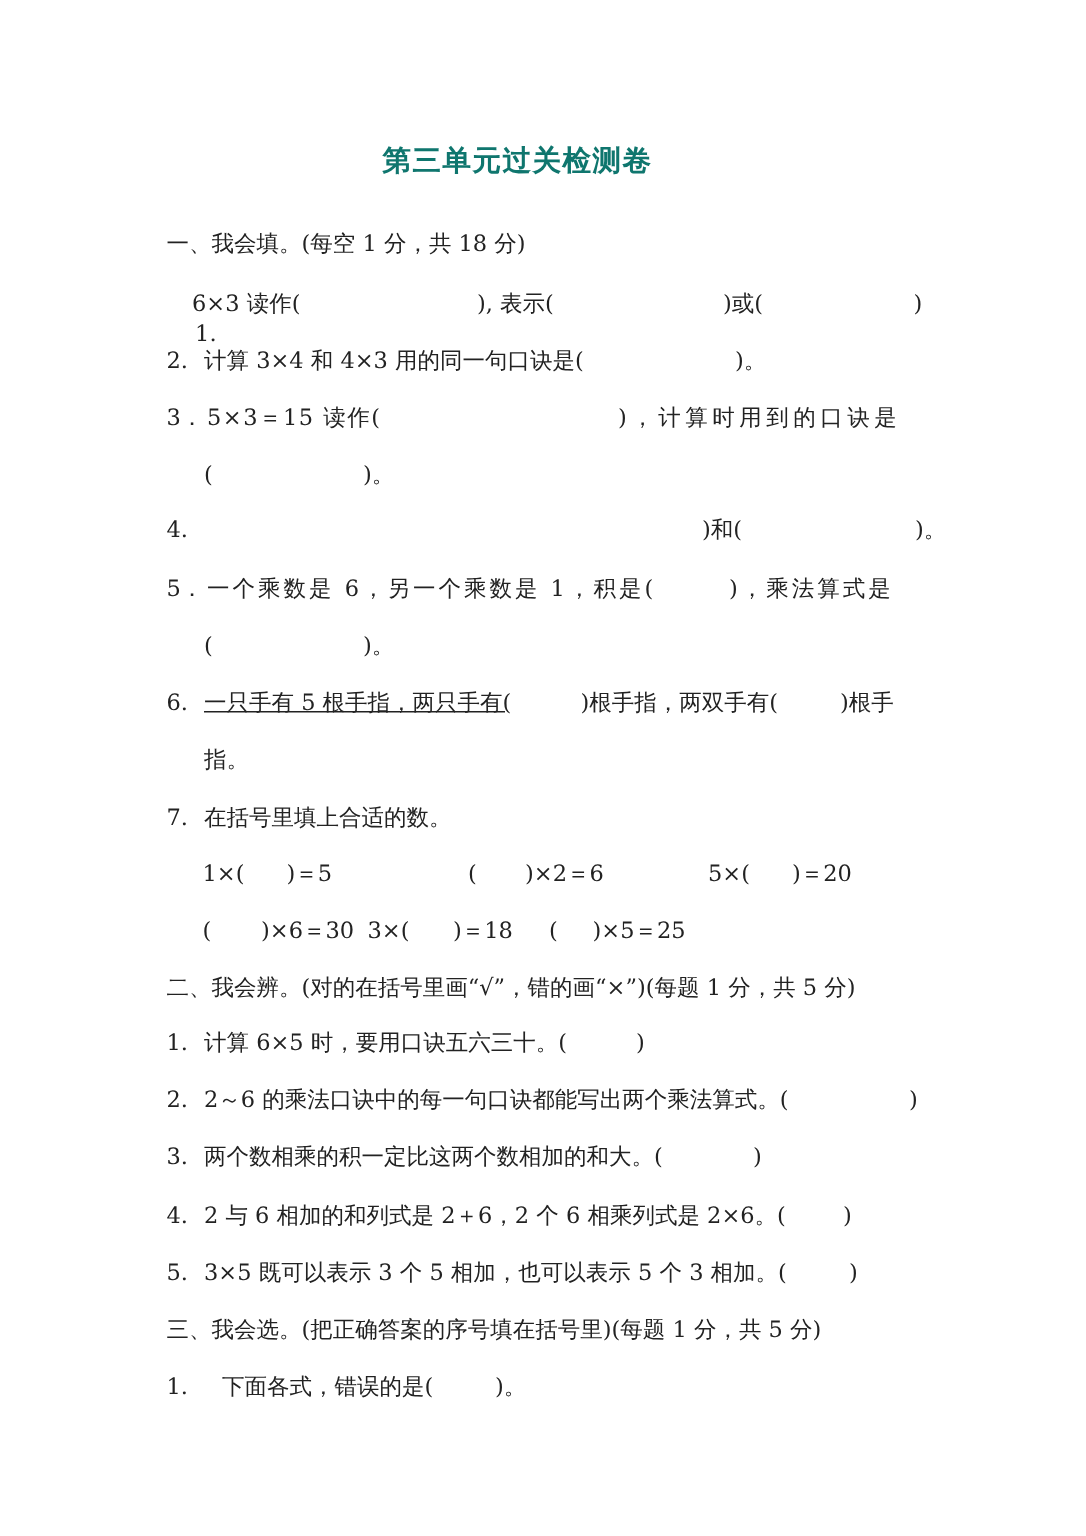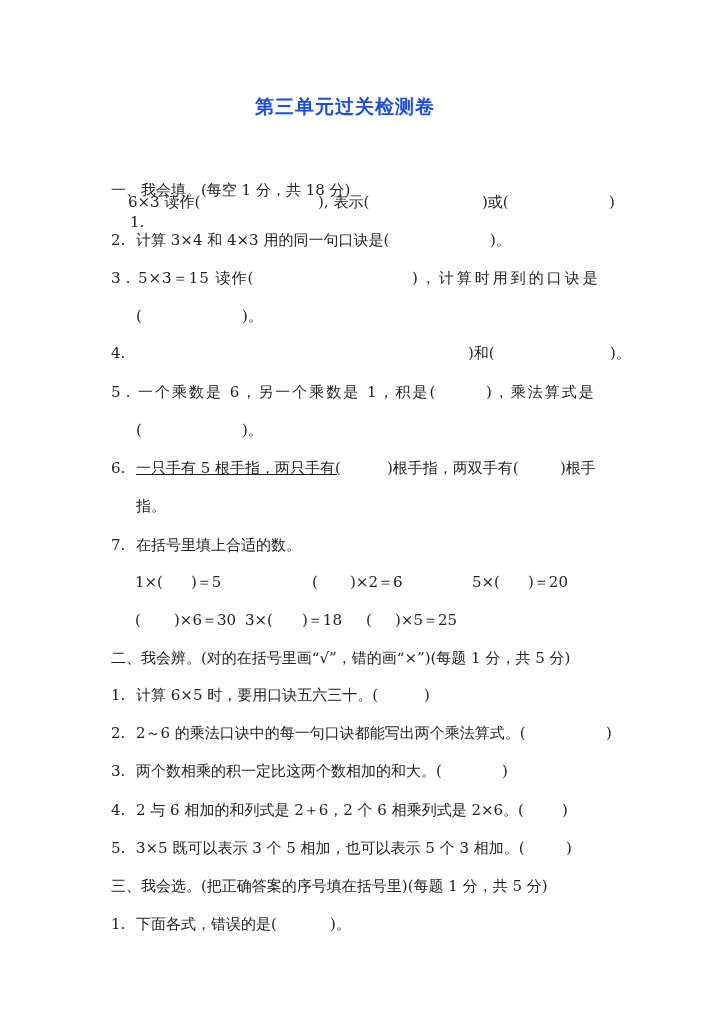--- a/index.html
+++ b/index.html
@@ -1,32 +1,32 @@
 <!DOCTYPE html>
 <html><head>
 <meta charset="utf-8">
 <style>
   html, body { margin: 0; padding: 0; background: #ffffff; }
   body { width: 724px; height: 1024px; position: relative; overflow: hidden;
          font-family: "DejaVu Serif", "Liberation Serif", serif; color: #1a1a1a; }
   .page { position: absolute; left: 0; top: 0; width: 724px; height: 1024px; background: #fff; }
   .title { position: absolute; top: 94px; left: 0; width: 690px; text-align: center;
            font-family: Liberation Mono, monospace; font-weight: bold;
-           font-size: 19px; letter-spacing: 1px; color: #1d4ed8; }
+           font-size: 19px; letter-spacing: 1px; color: #0f766e; }
   .line { position: absolute; left: 111px; font-size: 15px; line-height: 20px; white-space: pre; color: #222; }
   .abs { position: absolute; white-space: pre; }
 </style>
 </head>
 <body>
 
 <div class="page">
 
   <div class="title">第三单元过关检测卷</div>
 
-  <div class="line" style="top:152px; left:111px;margin-top:28px;">一、我会填。(每空 1 分，共 18 分)</div>
+  <div class="line" style="top:152px; left:111px;">一、我会填。(每空 1 分，共 18 分)</div>
 
   <div class="line" style="top:192px;">
     <span>1. </span>
   </div>
   <span class="line abs" style="top:192px; left:128px;">6×3 读作(</span>
   <span class="line abs" style="top:192px; left:318px;">), 表示(</span>
   <span class="line abs" style="top:192px; left:482px;">)或(</span>
   <span class="line abs" style="top:192px; left:609px;">)</span>
 
   <span class="line abs" style="top:230px; left:111px;">2. </span>
@@ -90,16 +90,16 @@
   <span class="line abs" style="top:800px; left:136px;">2 与 6 相加的和列式是 2＋6，2 个 6 相乘列式是 2×6。(</span>
   <span class="line abs" style="top:800px; left:562px;">)</span>
 
   <span class="line abs" style="top:838px; left:111px;">5. </span>
   <span class="line abs" style="top:838px; left:136px;">3×5 既可以表示 3 个 5 相加，也可以表示 5 个 3 相加。(</span>
   <span class="line abs" style="top:838px; left:566px;">)</span>
 
   <span class="line abs" style="top:876px; left:111px;">三、我会选。(把正确答案的序号填在括号里)(每题 1 分，共 5 分)</span>
 
   <span class="line abs" style="top:914px; left:111px;">1. </span>
-  <span class="line abs" style="top:914px; left:136px;text-align:right;">下面各式，错误的是(</span>
+  <span class="line abs" style="top:914px; left:148px;text-align:right;">下面各式，错误的是(</span>
   <span class="line abs" style="top:914px; left:330px;">)。</span>
 
 </div>
 
 </body></html>

